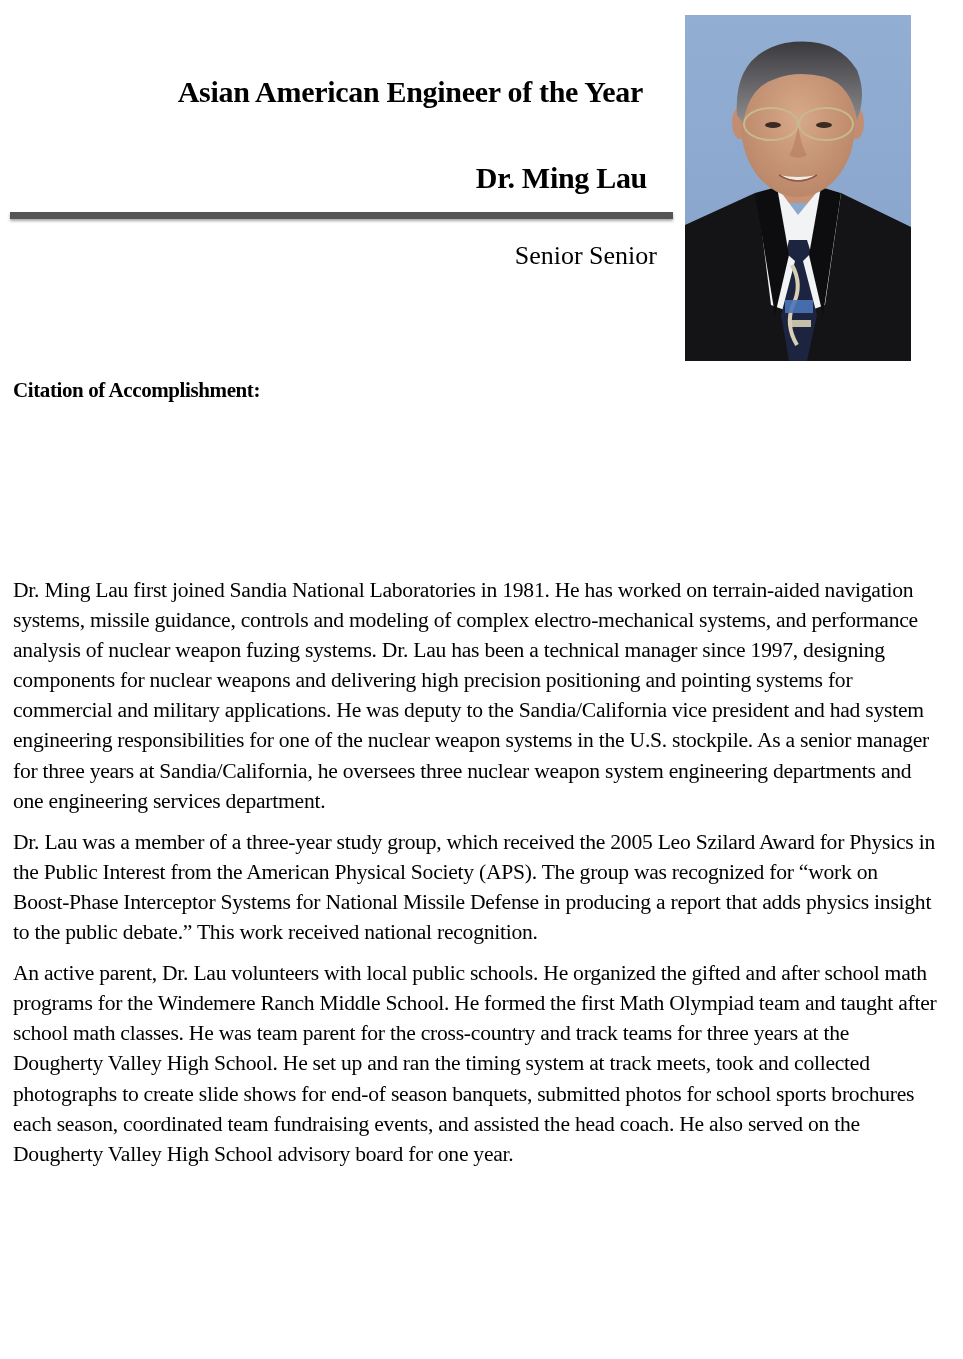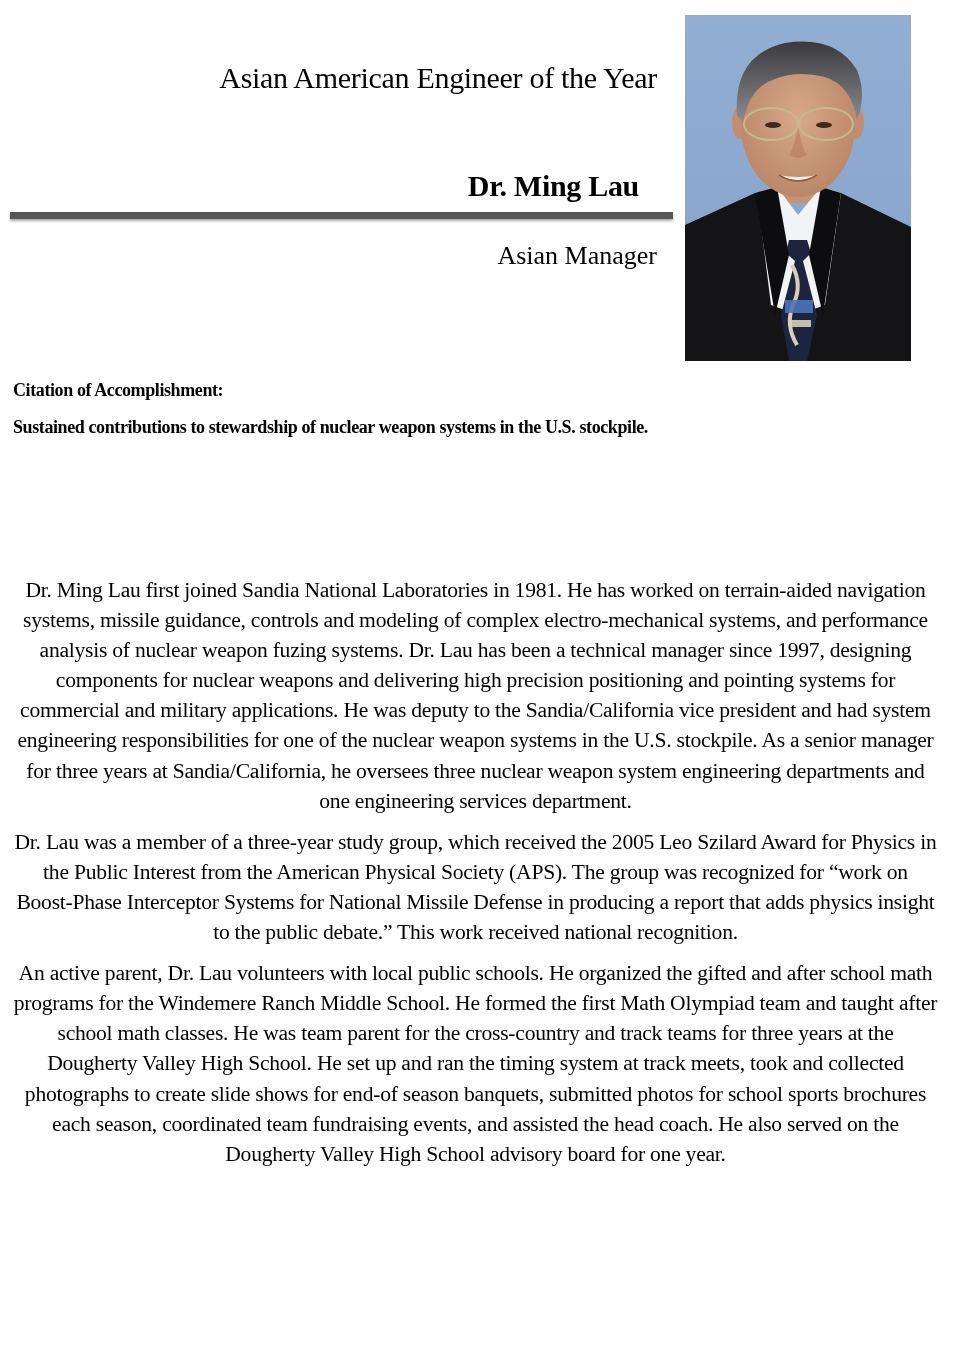--- a/index.html
+++ b/index.html
@@ -13,35 +13,35 @@
       position: relative;
       overflow: hidden;
       font-family: "Liberation Serif", "DejaVu Serif", serif;
       color: #000000;
     }
     .award-title {
       position: absolute;
       right: 306px;
       top: 58px;
       font-size: 30px;
-      font-weight: normal;
+      font-weight: bold;
       letter-spacing: -0.3px;
       white-space: nowrap;
-      margin: 0;
+      margin: 14px;
       line-height: 40px;
     }
     .person-name {
       position: absolute;
       right: 306px;
       top: 148px;
       font-size: 30px;
       font-weight: bold;
       letter-spacing: -0.3px;
       white-space: nowrap;
-      margin: 18px;
+      margin: 10px;
       line-height: 40px;
     }
     .divider {
       position: absolute;
       left: 10px;
       top: 212px;
       width: 663px;
       height: 7px;
       background: #555555;
       box-shadow: 0 2px 3px rgba(0,0,0,0.35);
@@ -62,50 +62,49 @@
       width: 226px;
       height: 346px;
       overflow: hidden;
       background: #8faad0;
     }
     .portrait svg { display: block; }
     .citation {
       position: absolute;
       left: 13px;
       top: 372px;
-      font-size: 18px;
+      font-size: 21px;
       font-weight: bold;
       line-height: 37px;
       letter-spacing: -0.4px;
       white-space: nowrap;
     }
     .bio {
       position: absolute;
       left: 13px;
       top: 575px;
       width: 925px;
       font-size: 21.6px;
       line-height: 30.1px;
       letter-spacing: -0.25px;
     }
     .bio p {
       margin: 0 0 11px 0;
-      text-align: center;
     }
   </style>
 </head>
 <body>
 
 <h1 class="award-title">Asian American Engineer of the Year</h1>
 <h2 class="person-name">Dr. Ming Lau</h2>
 
 <div class="divider"></div>
 
 <div class="job">
-  <div>Asian Manager</div>
+  <div>Senior Senior</div>
 </div>
 
 <div class="portrait" title="Portrait photo of Dr. Ming Lau in dark suit, white shirt and patterned blue tie against a light blue background">
   <svg width="226" height="346" viewBox="0 0 226 346" xmlns="http://www.w3.org/2000/svg">
     <defs>
       <linearGradient id="bg" x1="0" y1="0" x2="0" y2="1">
         <stop offset="0" stop-color="#93aed3"></stop>
         <stop offset="1" stop-color="#86a2c9"></stop>
       </linearGradient>
       <radialGradient id="skin" cx="0.5" cy="0.45" r="0.6">
@@ -149,20 +148,19 @@
 
     <path d="M113 112 Q108 136 104 140 Q113 146 122 140 Q118 136 113 112" fill="#b47c60" opacity="0.6"></path>
 
     <path d="M94 160 Q113 170 132 160 Q113 164 94 160 Z" fill="#f4ece4"></path>
     <path d="M94 160 Q113 172 132 160" fill="none" stroke="#8a5a48" stroke-width="1.5"></path>
   </svg>
 </div>
 
 <div class="citation">
   <div>Citation of Accomplishment:</div>
-  <div>Sustained contributions to stewardship of nuclear weapon systems in the U.S. stockpile.</div>
 </div>
 
 <div class="bio">
   <p>Dr. Ming Lau first joined Sandia National Laboratories in 1981. He has worked on terrain-aided navigation systems, missile guidance, controls and modeling of complex electro-mechanical systems, and performance analysis of nuclear weapon fuzing systems. Dr. Lau has been a technical manager since 1997, designing components for nuclear weapons and delivering high precision positioning and pointing systems for commercial and military applications. He was deputy to the Sandia/California vice president and had system engineering responsibilities for one of the nuclear weapon systems in the U.S. stockpile. As a senior manager for three years at Sandia/California, he oversees three nuclear weapon system engineering departments and one engineering services department.</p>
   <p>Dr. Lau was a member of a three-year study group, which received the 2005 Leo Szilard Award for Physics in the Public Interest from the American Physical Society (APS). The group was recognized for “work on Boost-Phase Interceptor Systems for National Missile Defense in producing a report that adds physics insight to the public debate.” This work received national recognition.</p>
   <p>An active parent, Dr. Lau volunteers with local public schools. He organized the gifted and after school math programs for the Windemere Ranch Middle School. He formed the first Math Olympiad team and taught after school math classes. He was team parent for the cross-country and track teams for three years at the Dougherty Valley High School. He set up and ran the timing system at track meets, took and collected photographs to create slide shows for end-of season banquets, submitted photos for school sports brochures each season, coordinated team fundraising events, and assisted the head coach. He also served on the Dougherty Valley High School advisory board for one year.</p>
 </div>
 
 </body></html>

